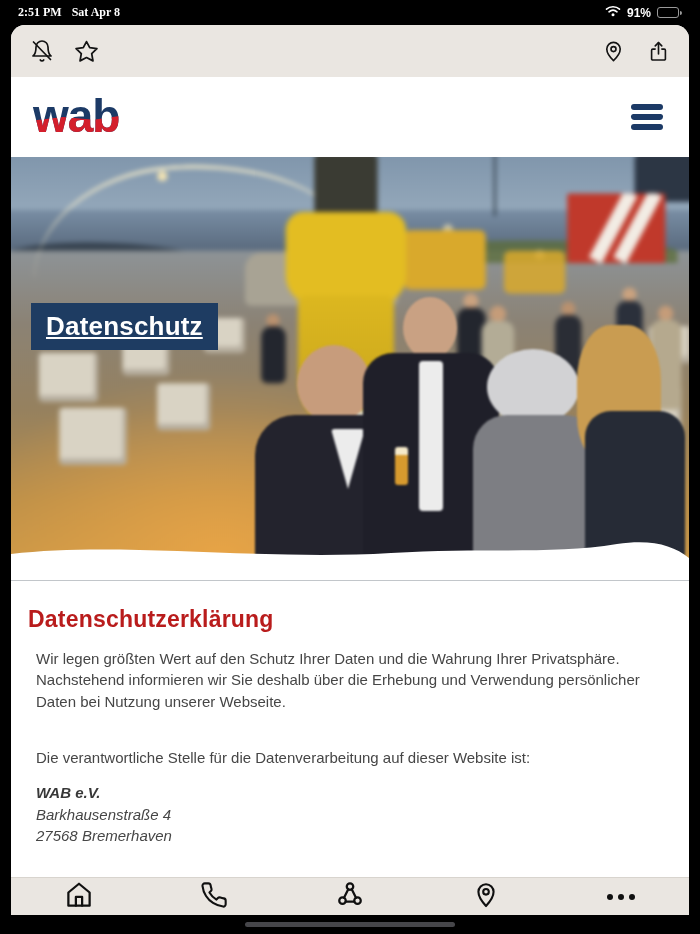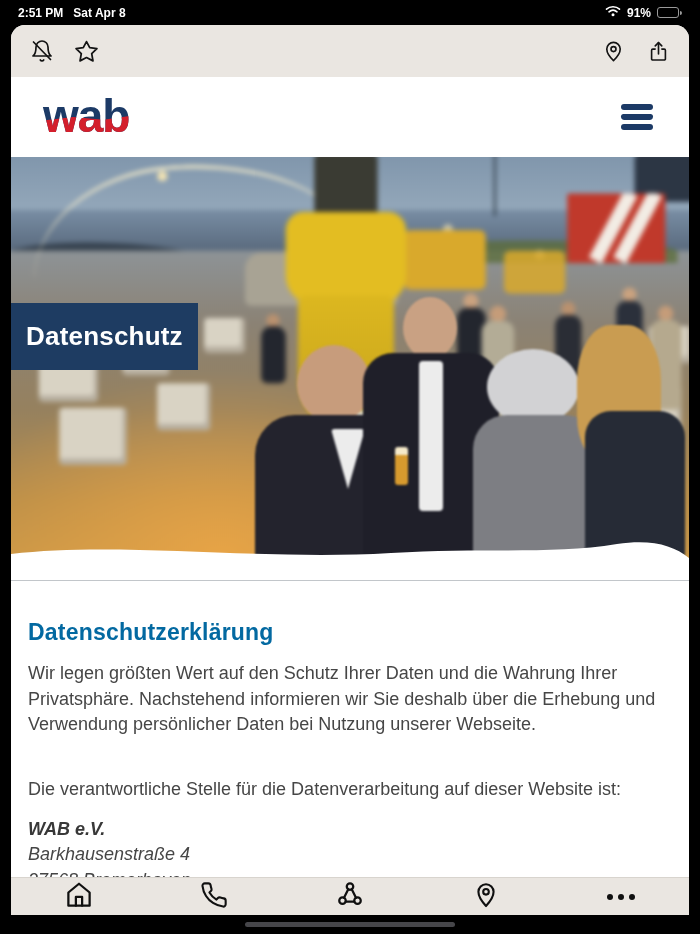--- a/index.html
+++ b/index.html
@@ -14,21 +14,21 @@
     --label-bg:#1e3c62;
     --bar-bg:#EAE6E1;
   }
 
   
   .statusbar{
     position:absolute;top:0;left:0;width:700px;height:25px;background:#000;
     display:flex;align-items:center;justify-content:space-between;
     color:#fff;font-size:12px;font-weight:bold;padding:0 18px;box-sizing:border-box;
   }
-  .sb-left{display:flex;gap:10px;align-items:center;}
+  .sb-left{display:flex;gap:10px;align-items:center;font-family:Liberation Serif, serif;}
   .sb-right{display:flex;gap:6px;align-items:center;}
   .batt{display:inline-flex;align-items:center;}
   .batt .shell{width:22px;height:11px;border:1px solid #9a9a9a;border-radius:3px;padding:1px;box-sizing:border-box;}
   .batt .fill{width:100%;height:100%;background:#fff;border-radius:1.5px;}
   .batt .nub{width:2px;height:4px;background:#9a9a9a;border-radius:0 2px 2px 0;margin-left:1px;}
 
   
   .app{
     position:absolute;top:25px;left:11px;width:678px;height:890px;
     background:#fff;overflow:hidden;border-radius:14px 14px 0 0;
@@ -41,21 +41,21 @@
     padding:0 18px;box-sizing:border-box;
   }
   .tb-group{display:flex;align-items:center;gap:20px;}
   .tb-icon{width:25px;height:25px;display:inline-flex;align-items:center;justify-content:center;cursor:pointer;}
   .tb-icon svg{stroke:#141414;fill:none;stroke-width:1.7;stroke-linecap:round;stroke-linejoin:round;}
 
   
   .site-header{
     position:absolute;top:52px;left:0;width:100%;height:80px;background:#fff;
     display:flex;align-items:center;justify-content:space-between;
-    padding:0 32px;box-sizing:border-box;
+    padding:0 22px;box-sizing:border-box;
   }
   .logo{position:relative;font-size:46px;font-weight:bold;letter-spacing:-1px;line-height:1;height:48px;}
   .logo .layer-navy{color:var(--navy);}
   .logo .layer-red{
     position:absolute;left:0;top:0;color:var(--red);
     clip-path:polygon(0 60%, 35% 52%, 70% 58%, 100% 50%, 100% 100%, 0 100%);
   }
   .hamburger{display:flex;flex-direction:column;gap:4px;cursor:pointer;padding:4px;}
   .hamburger span{width:32px;height:6px;background:var(--navy);border-radius:3px;}
   .hamburger span:nth-child(2){border-radius:3px 3px 4px 4px;}
@@ -87,31 +87,31 @@
   .container-red i{position:absolute;display:block;width:14px;height:110%;background:#f2ece4;transform:rotate(28deg);top:-5px;}
   .cube{background:#d9d3c4;border-radius:4px;box-shadow:inset -4px -6px 0 rgba(120,110,95,.35);}
   .fig{position:absolute;}
   .fig .head{position:absolute;border-radius:50%;}
   .fig .body{position:absolute;border-radius:10px 10px 6px 6px;}
   .fg{position:absolute;inset:0;filter:blur(1px);}
   .shirt{position:absolute;background:#ececec;border-radius:4px;}
   .beer{position:absolute;width:13px;height:38px;background:linear-gradient(180deg,#f5e9c8 0 22%,#d79a2e 22% 100%);border-radius:3px;}
   .wave{position:absolute;left:0;bottom:0;width:678px;height:46px;}
   .hero-label{
-    position:absolute;left:0;top:146px;background:var(--label-bg);color:#fff;
-    font-size:26px;font-weight:bold;padding:18px 15px;letter-spacing:.2px;
+    position:absolute;left:20px;top:146px;background:var(--label-bg);color:#fff;
+    font-size:26px;font-weight:bold;padding:8px 15px;letter-spacing:.2px;text-decoration:underline;
   }
 
   
   .content{
     position:absolute;top:556px;left:0;width:100%;height:297px;background:#fff;
     padding:24px 17px 0;box-sizing:border-box;color:#464646;
   }
-  .content h1{margin:14px 0 15px;font-size:23px;color:#0369a1;letter-spacing:.2px;}
-  .content p{margin:0 0 14px;font-size:18px;line-height:1.42;}
+  .content h1{margin:1px 0 15px;font-size:23px;color:#b91c1c;letter-spacing:.2px;}
+  .content p{margin:0 8px 14px;font-size:15px;line-height:1.42;}
   .content .section-h{font-weight:bold;color:#383838;margin:0 0 15px;font-size:15px;}
   .content .org{font-weight:bold;color:#383838;}
   .addr{line-height:1.42;font-size:15px;margin:0;font-style:italic;}
 
   
   .tabbar{
     position:absolute;bottom:0;left:0;width:100%;height:37px;background:var(--bar-bg);
     border-top:1px solid #d8d4ce;display:flex;align-items:center;
   }
   .tab{flex:1;display:flex;align-items:center;justify-content:center;cursor:pointer;height:100%;}

